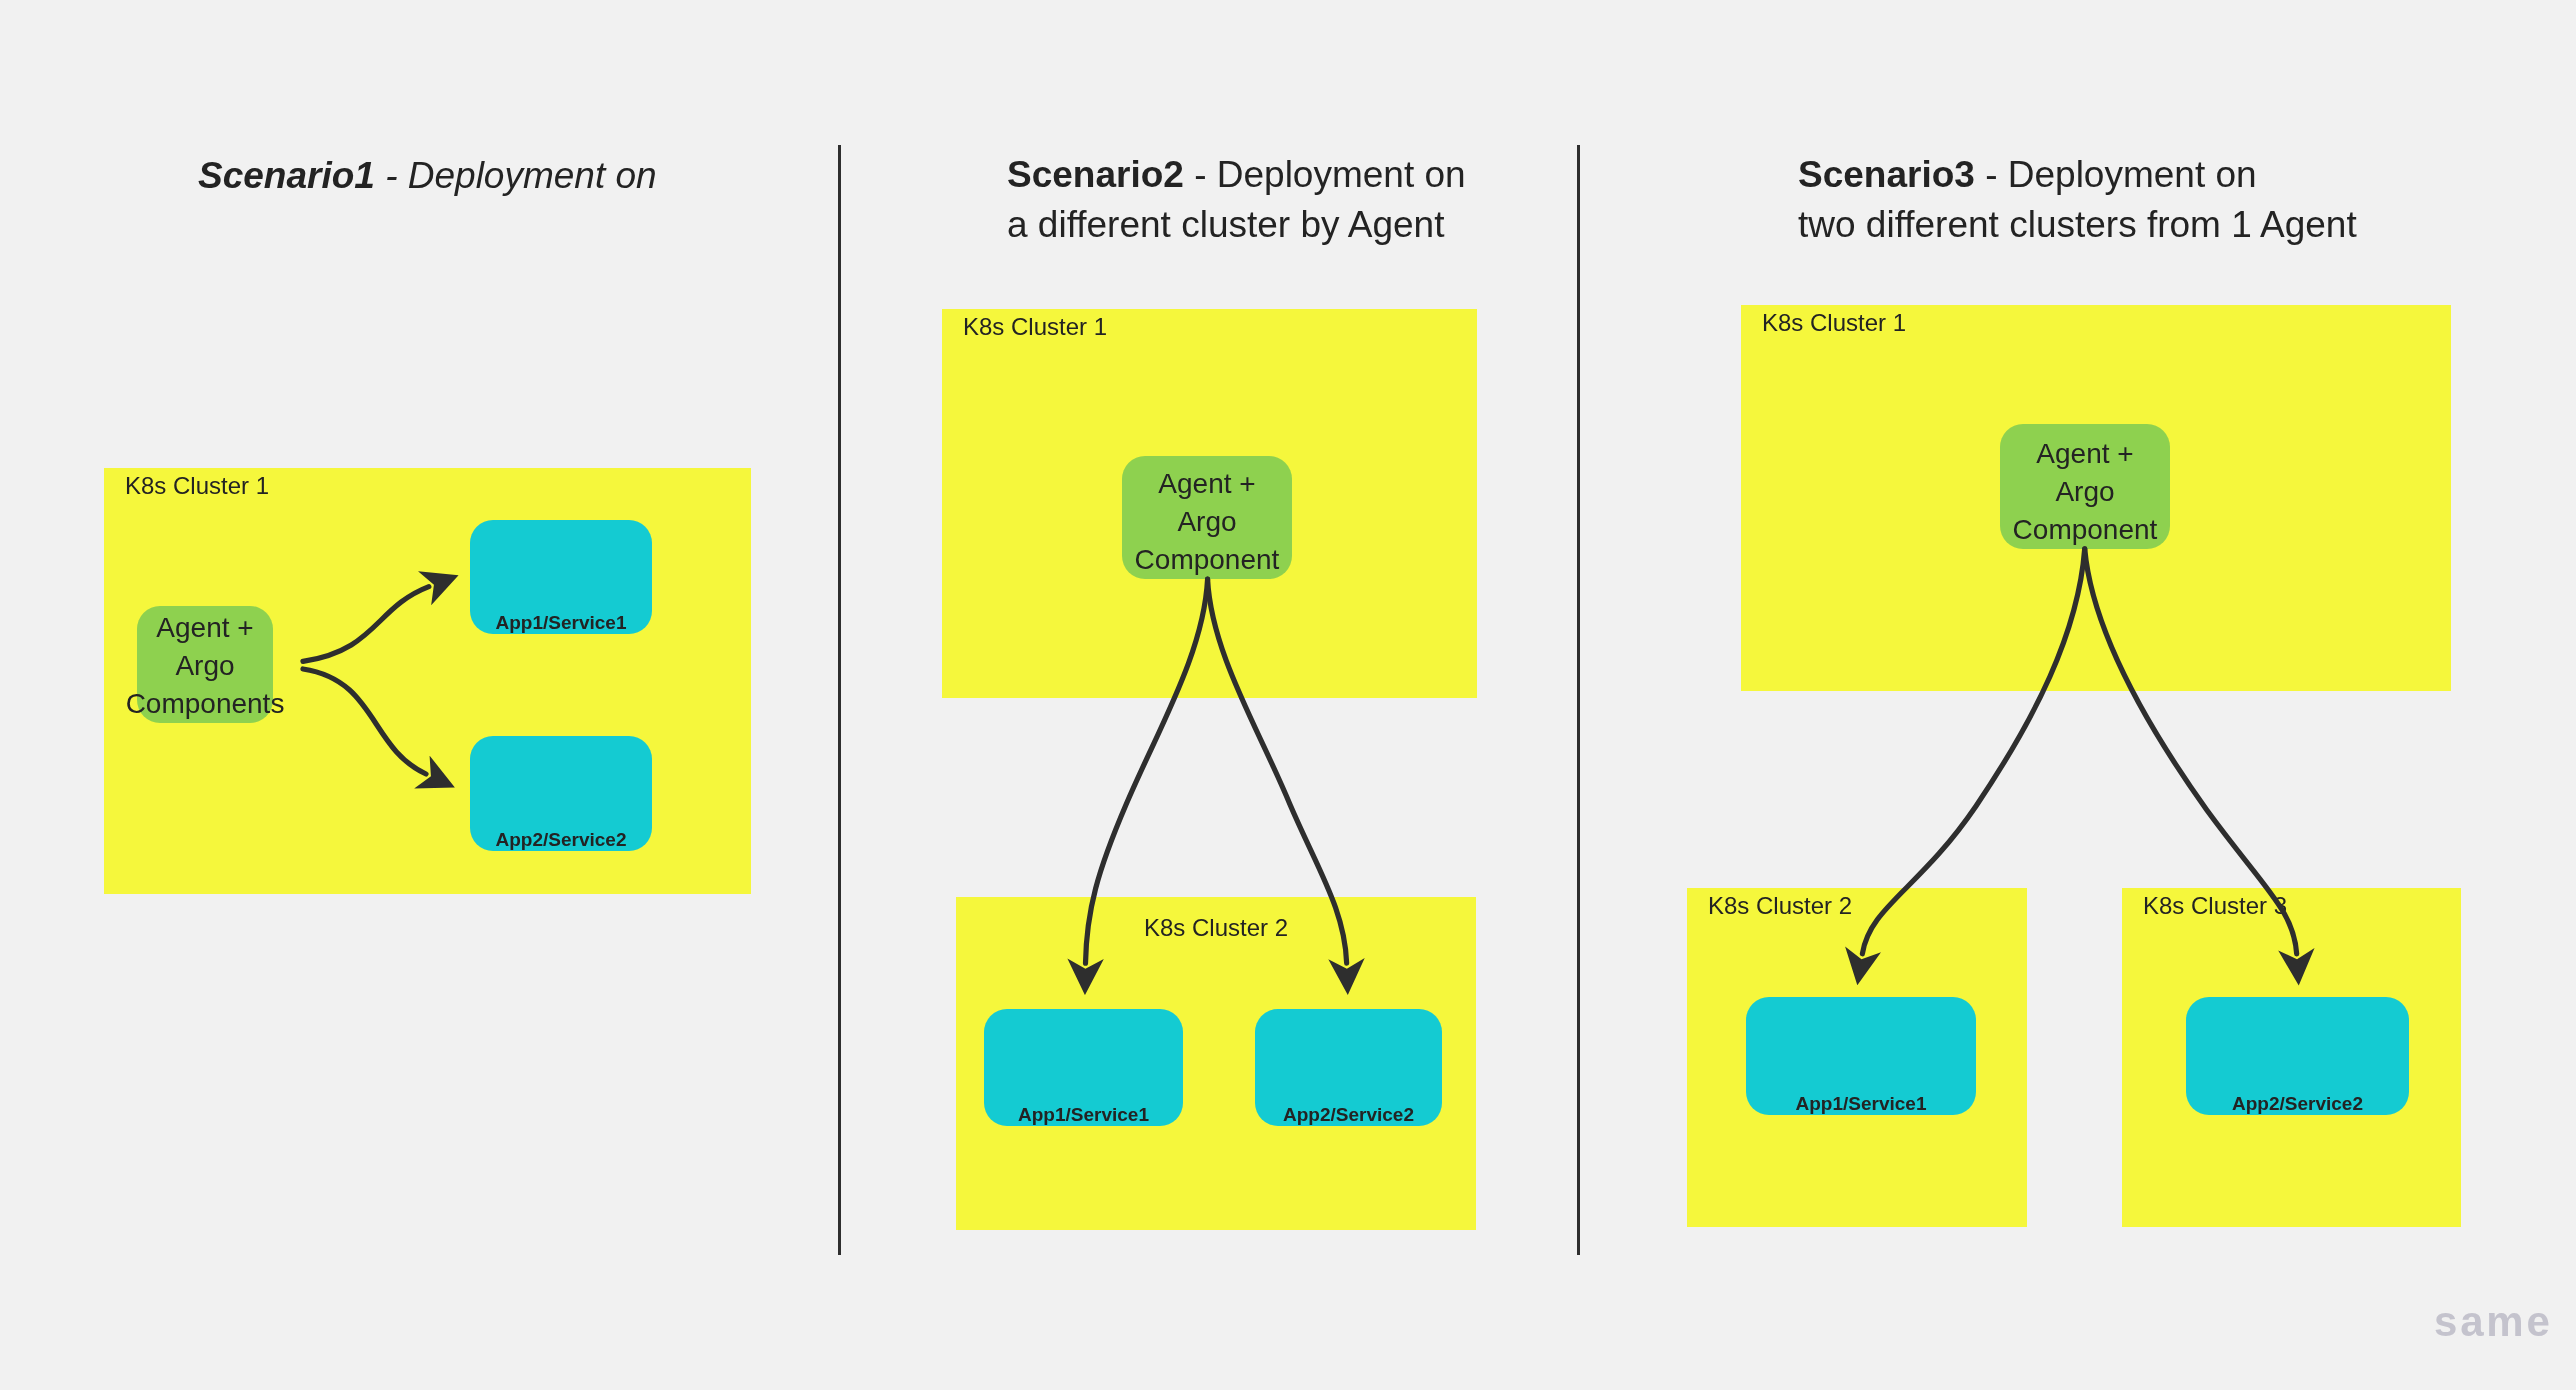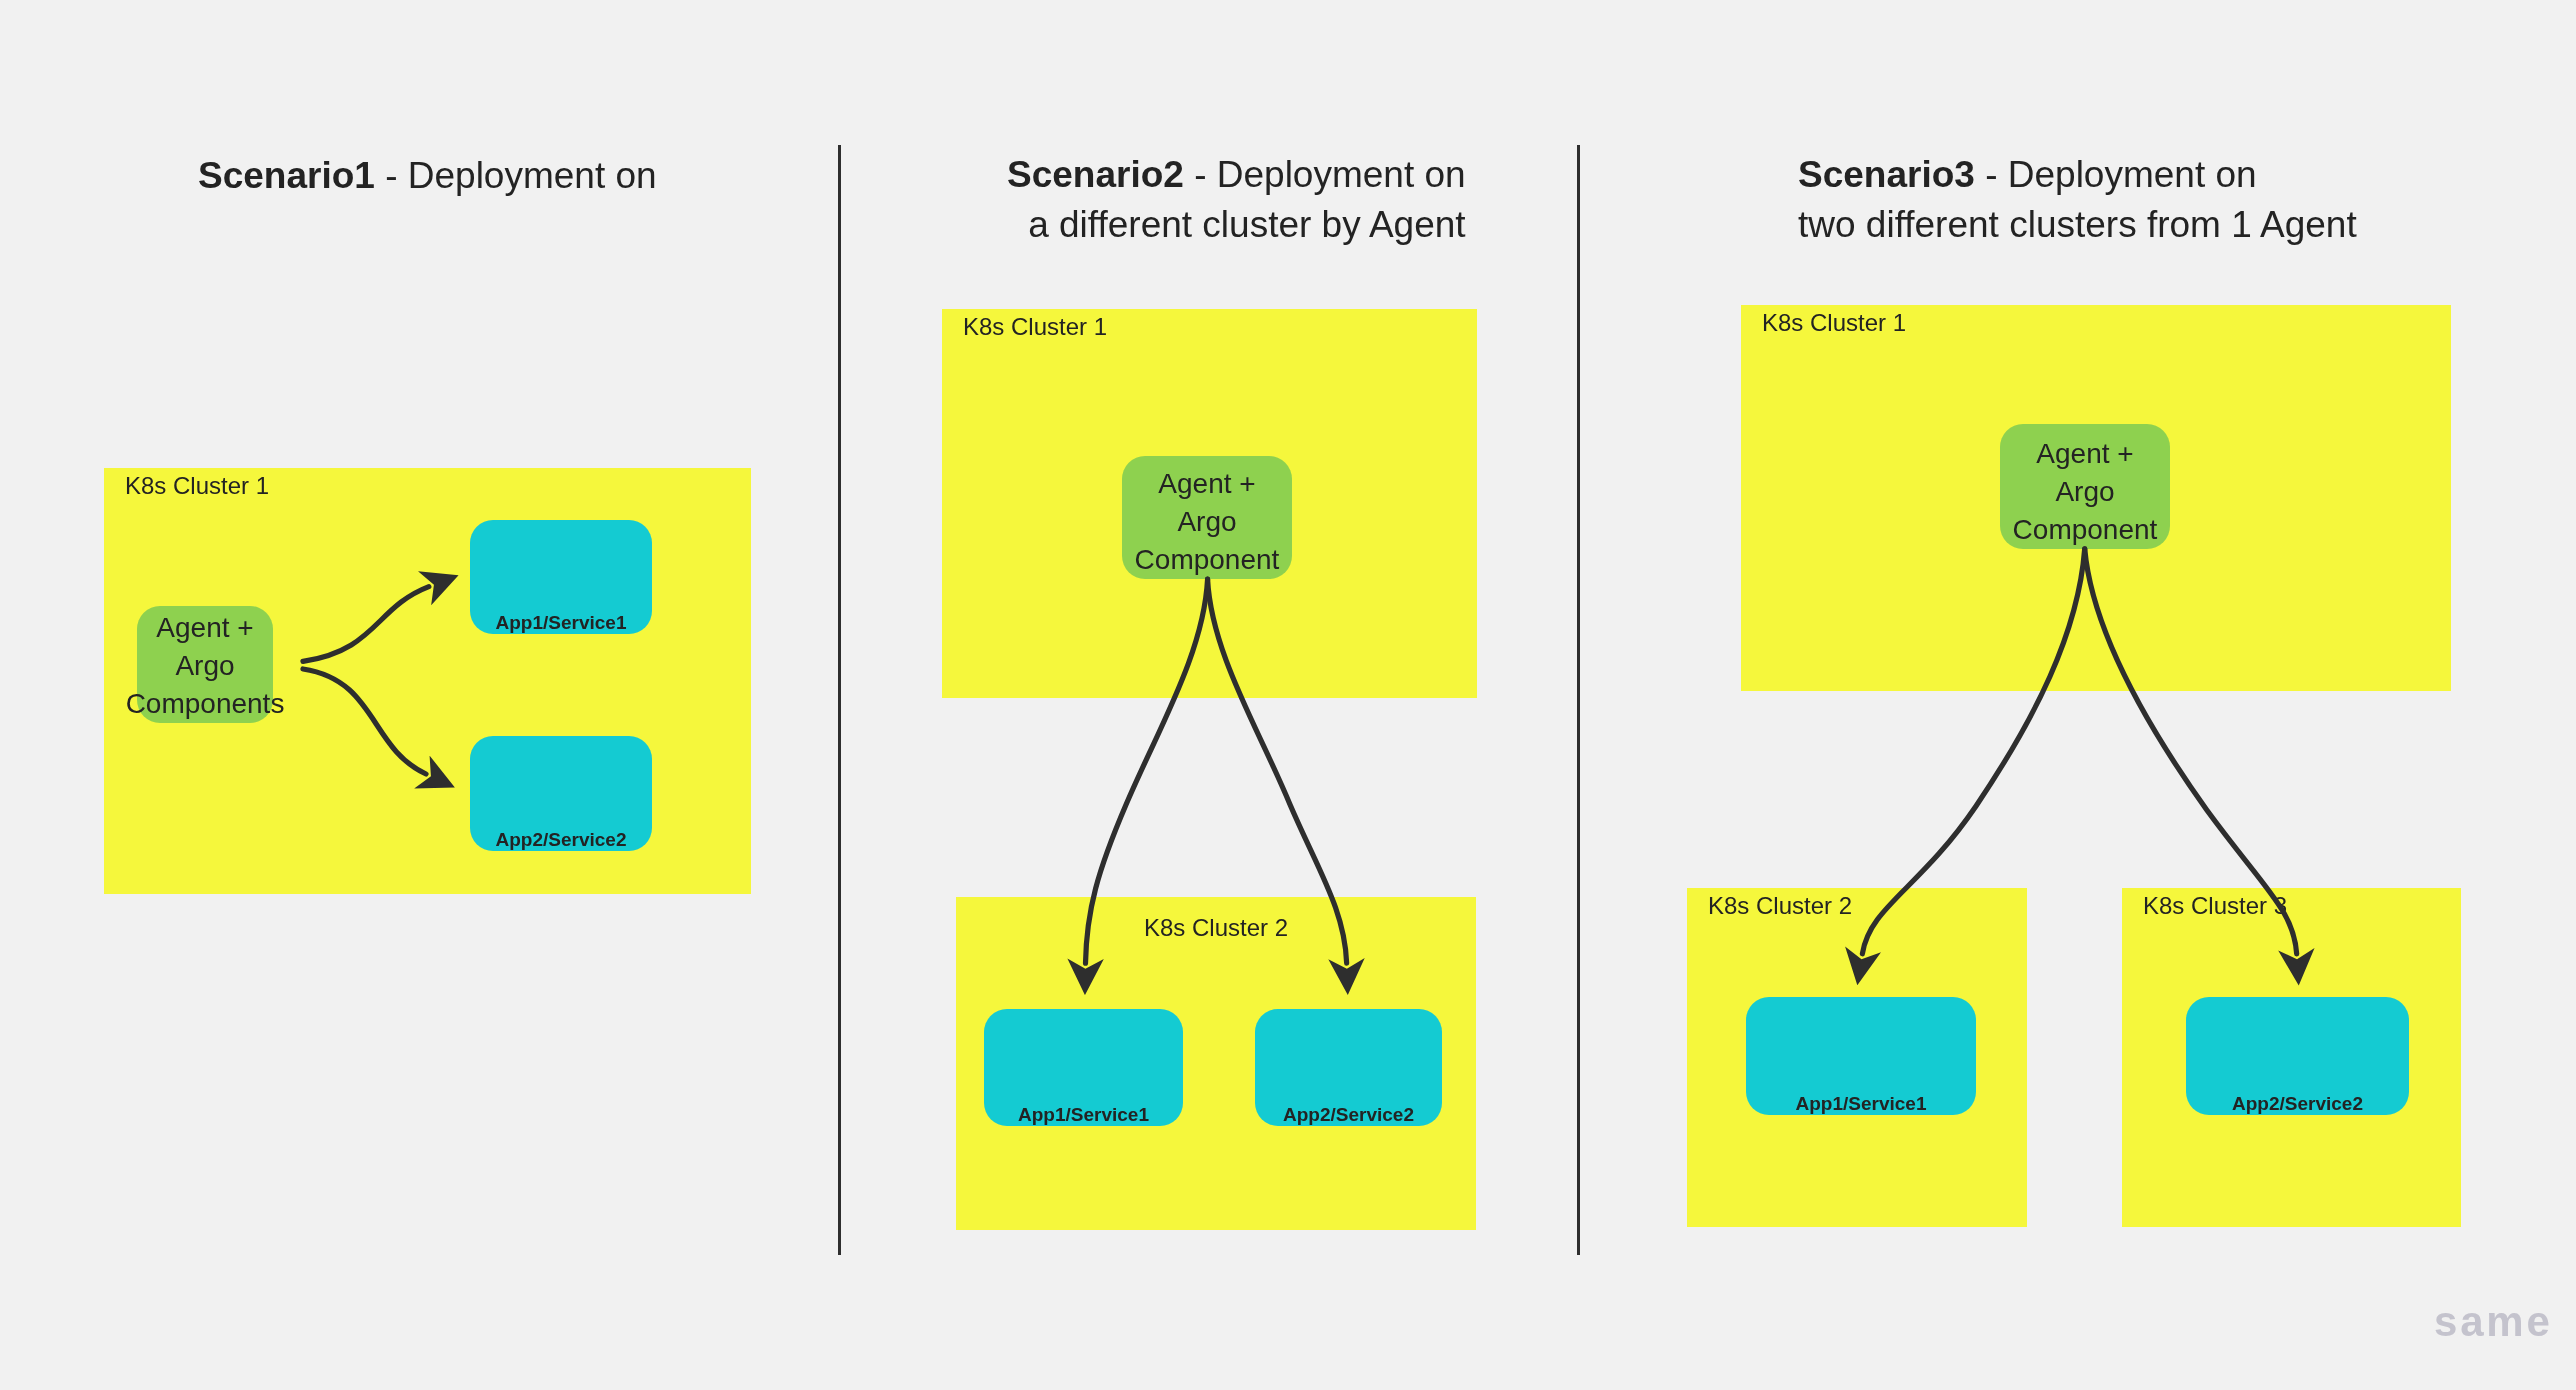--- a/index.html
+++ b/index.html
@@ -27,41 +27,41 @@
              color:var(--watermark);letter-spacing:2.8px;}
 </style>
 </head>
 <body>
 
 <div class="board">
 
   <div class="divider" style="left:838px;"></div>
   <div class="divider" style="left:1577px;"></div>
 
-  <div class="scn-title" style="left:198px;top:151px;">
+  <div class="scn-title" style="left:198px;top:151px;font-style:italic;">
     <span class="b">Scenario1</span><span> - Deployment on</span><br>
   </div>
 
   <div class="cluster" style="left:104px;top:468px;width:647px;height:426px;">
     <span class="cluster-label">K8s Cluster 1</span>
   </div>
 
   <div class="node green" style="left:137px;top:606px;width:136px;height:117px;">
     <span>Agent + Argo</span>
     <span>Components</span>
   </div>
 
   <div class="node cyan" style="left:470px;top:520px;width:182px;height:114px;">
     <span>App1/Service1</span>
   </div>
   <div class="node cyan" style="left:470px;top:736px;width:182px;height:115px;">
     <span>App2/Service2</span>
   </div>
 
-  <div class="scn-title" style="left:1007px;top:150px;text-align:right;">
+  <div class="scn-title" style="left:1007px;top:150px;">
     <span class="b">Scenario2</span><span> - Deployment on</span><br>
     <span>a different cluster by Agent</span>
   </div>
 
   <div class="cluster" style="left:942px;top:309px;width:535px;height:389px;">
     <span class="cluster-label">K8s Cluster 1</span>
   </div>
 
   <div class="node green" style="left:1122px;top:456px;width:170px;height:123px;">
     <span>Agent +</span>

